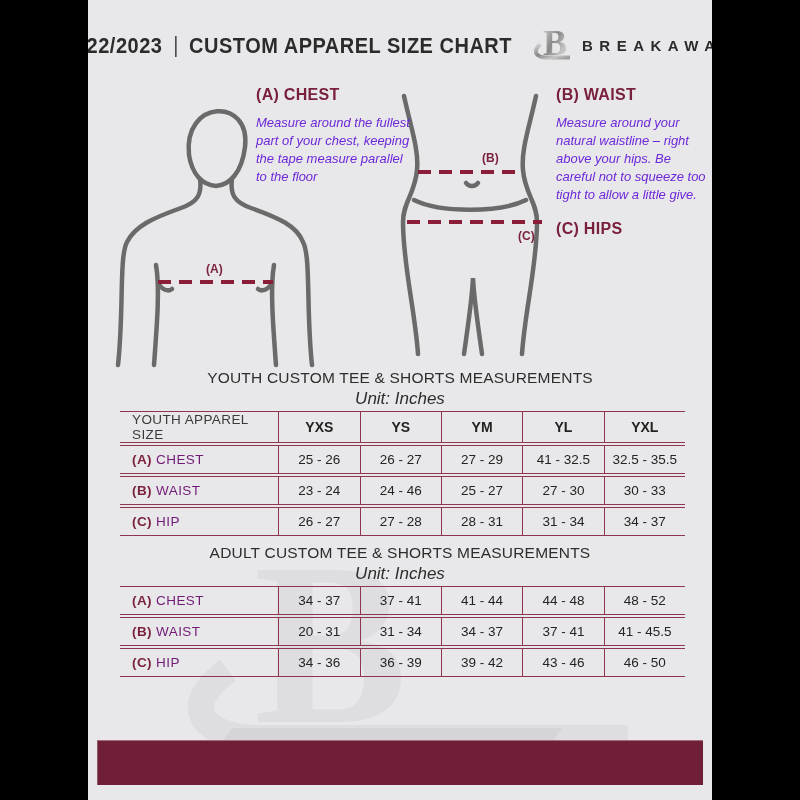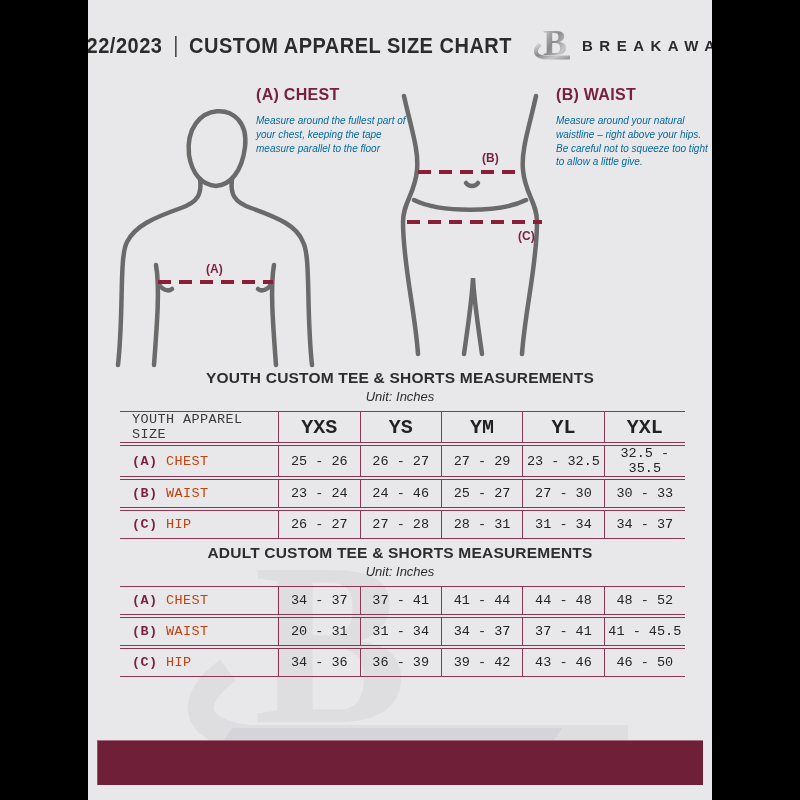--- a/index.html
+++ b/index.html
@@ -68,75 +68,74 @@
   .ins-head {
     font-size: 16px;
     font-weight: 700;
     color: #79203e;
     letter-spacing: 0.3px;
     white-space: nowrap;
   }
   .ins-body {
     margin-top: 10px;
     font-style: italic;
-    font-size: 10px;
+    font-size: 13px;
     line-height: 1.38;
-    color: #0369a1;
+    color: #6d28d9;
     white-space: pre-line;
   }
   .ins-chest { left: 168px; top: 86px; width: 158px; }
   .ins-waist { left: 468px; top: 86px; width: 152px; }
   .ins-hips  { left: 468px; top: 220px; width: 155px; }
 
   
   .sec-title {
     position: absolute; left: 0; right: 0;
     text-align: center;
-    font-weight: 700;
+    font-weight: 400;
     font-size: 15.5px;
     color: #2d2d2d;
     letter-spacing: 0.2px;
   }
   .sec-unit {
     position: absolute; left: 0; right: 0;
     text-align: center;
     font-style: italic;
     font-weight: 500;
-    font-size: 13px;
+    font-size: 17px;
     color: #2d2d2d;
   }
   .size-table {
     position: absolute;
     left: 32px;
     width: 565px;
     border-collapse: separate;
     border-spacing: 0 2px;
     table-layout: fixed;
-    font-family: Liberation Mono, monospace;
   }
   .size-table td {
     border-top: 1.5px solid #8e3552;
     border-bottom: 1.5px solid #8e3552;
     font-size: 13.5px;
     color: #242424;
     text-align: center;
     height: 29px;
     vertical-align: middle;
   }
   .size-table td + td { border-left: 1.5px solid #8e3552; }
   .size-table td.rowlabel {
     text-align: left;
     padding-left: 12px;
     color: #3b3b3b;
     letter-spacing: 0.4px;
   }
   .size-table tr.hdr td { height: 27px; }
-  .size-table tr.hdr td + td { font-weight: 700; font-size: 20px; color: #222; }
+  .size-table tr.hdr td + td { font-weight: 700; font-size: 14px; color: #222; }
   .size-table td .pfx { font-weight: 700; color: #7a1f3c; }
-  .size-table td .lbl { color: #c2410c; }
+  .size-table td .lbl { color: #701a75; }
 
   .t-youth-title { top: 369px; }
   .t-youth-unit  { top: 389px; }
   .t-youth       { top: 409px; }
   .t-adult-title { top: 544px; }
   .t-adult-unit  { top: 564px; }
   .t-adult       { top: 584px; }
 
   
   .footer-shadow {
@@ -210,20 +209,21 @@
 
   <div class="ins ins-chest">
     <div class="ins-head">(A) CHEST</div>
     <div class="ins-body">Measure around the fullest part of your chest, keeping the tape measure parallel to the floor</div>
   </div>
   <div class="ins ins-waist">
     <div class="ins-head">(B) WAIST</div>
     <div class="ins-body">Measure around your natural waistline – right above your hips. Be careful not to squeeze too tight to allow a little give.</div>
   </div>
   <div class="ins ins-hips">
+    <div class="ins-head">(C) HIPS</div>
   </div>
 
   <div class="sec-title t-youth-title">YOUTH CUSTOM TEE &amp; SHORTS MEASUREMENTS</div>
   <div class="sec-unit t-youth-unit">Unit: Inches</div>
   <table class="size-table t-youth">
     <colgroup>
         <col style="width:28%">
         <col style="width:14.4%">
         <col style="width:14.4%">
         <col style="width:14.4%">
@@ -239,21 +239,21 @@
       <td>YL</td>
       <td>YXL</td>
     </tr>
     <tr>
       <td class="rowlabel">
         <span class="pfx">(A)</span> <span class="lbl">CHEST</span>
       </td>
       <td>25 - 26</td>
       <td>26 - 27</td>
       <td>27 - 29</td>
-      <td>23 - 32.5</td>
+      <td>41 - 32.5</td>
       <td>32.5 - 35.5</td>
     </tr>
     <tr>
       <td class="rowlabel">
         <span class="pfx">(B)</span> <span class="lbl">WAIST</span>
       </td>
       <td>23 - 24</td>
       <td>24 - 46</td>
       <td>25 - 27</td>
       <td>27 - 30</td>

